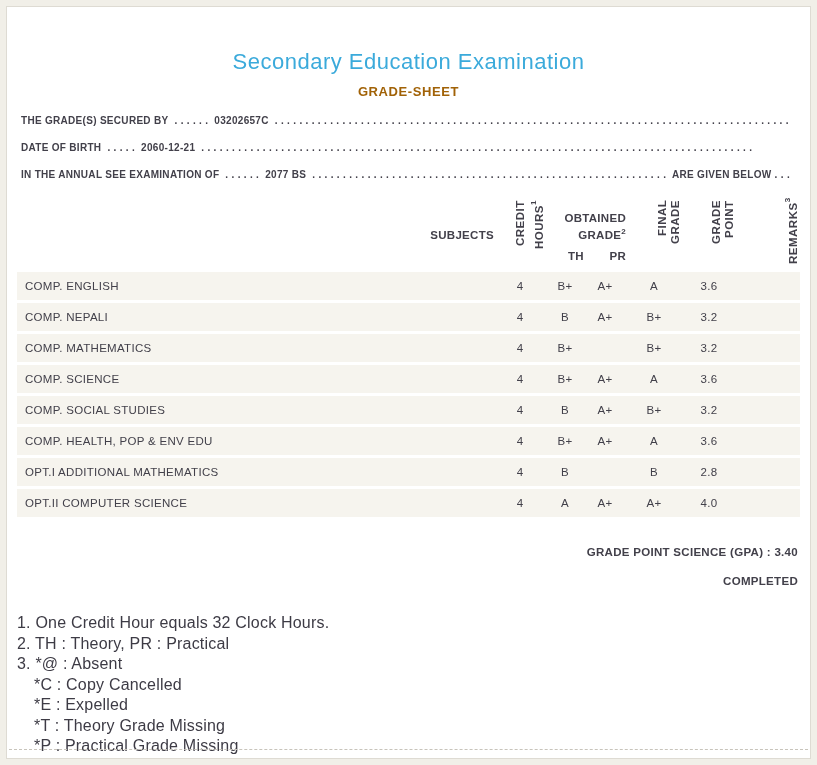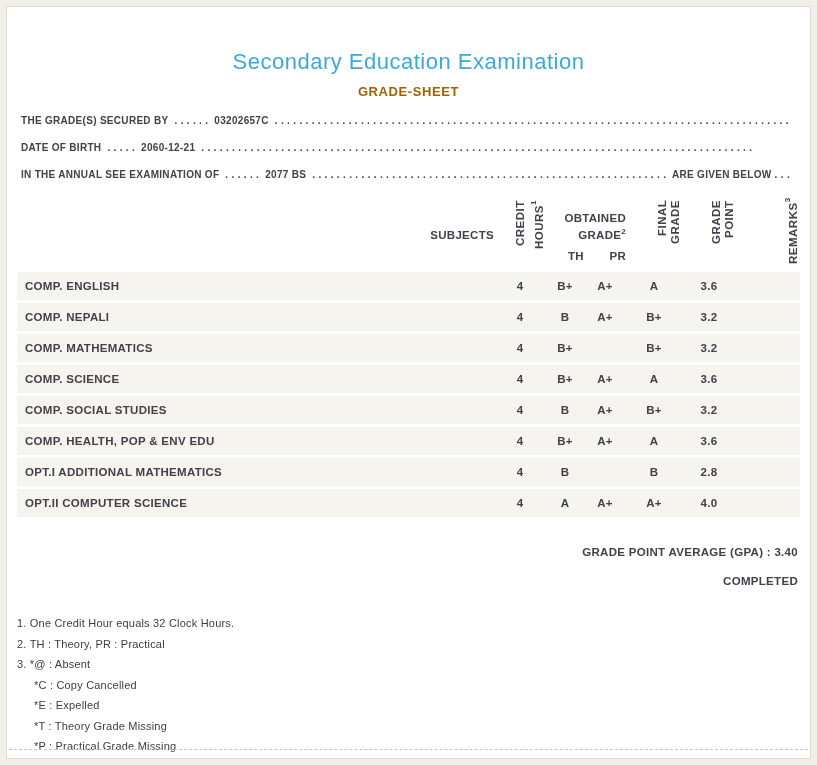--- a/index.html
+++ b/index.html
@@ -85,38 +85,38 @@
     height:48px;
     line-height:14px;
     padding-bottom:4px;
   }
   th.sub-head { height:26px; vertical-align:middle; padding-bottom:6px; }
   sup { font-size:8px; }
   tbody td {
     background:#f6f4ee;
     border-bottom:3px solid #ffffff;
     padding:8px 4px;
-    font-weight:bold;
+    font-weight:normal;
     text-align:center;
     height:29px;
   }
   tbody td.subject { text-align:left; padding-left:8px; }
   .summary-line {
     text-align:right;
     font-size:11.5px;
     font-weight:bold;
     letter-spacing:0.3px;
     color:#42404a;
     padding-right:2px;
   }
   .gpa-line { margin-top:26px; }
   .status-line { margin-top:17px; }
   .footnotes {
     margin-top:26px;
-    font-size:11px;
+    font-size:16px;
     font-weight:normal;
     color:#3d3b45;
     line-height:20.5px;
   }
   .footnotes .fn { letter-spacing:0.2px; }
   .footnotes .fn-sub { margin-left:17px; letter-spacing:0.2px; }
   .bottom-dash {
     position:absolute;
     left:2px; right:2px; bottom:8px;
     border-top:1px dashed #c8c4bb;
@@ -257,21 +257,21 @@
         <td>A</td>
         <td>A+</td>
         <td>A+</td>
         <td>4.0</td>
         <td></td>
       </tr>
     </tbody>
   </table>
 
   <div class="summary-line gpa-line">
-    <span>GRADE POINT AVERAGE (GPA) :</span>
+    <span>GRADE POINT SCIENCE (GPA) :</span>
     <span>3.40</span>
   </div>
   <div class="summary-line status-line">COMPLETED</div>
 
   <div class="footnotes">
     <div class="fn">1. One Credit Hour equals 32 Clock Hours.</div>
     <div class="fn">2. TH : Theory, PR : Practical</div>
     <div class="fn">3. *@ : Absent</div>
     <div class="fn-sub">*C : Copy Cancelled</div>
     <div class="fn-sub">*E : Expelled</div>

